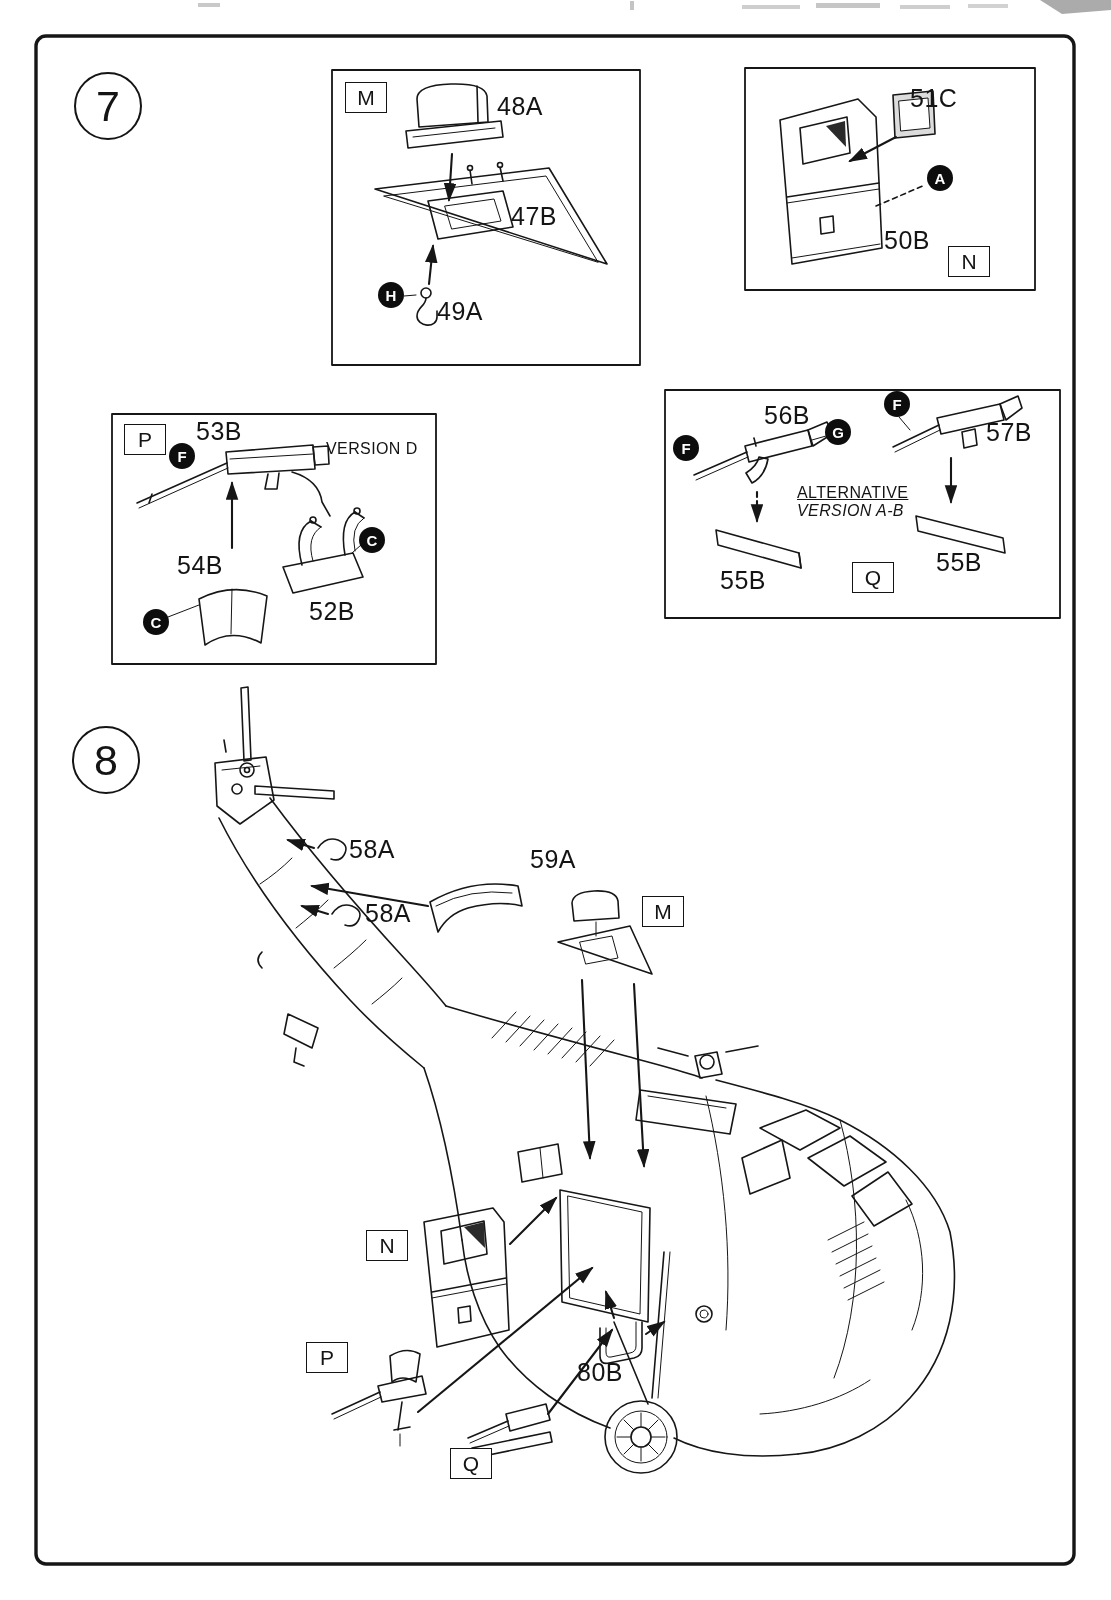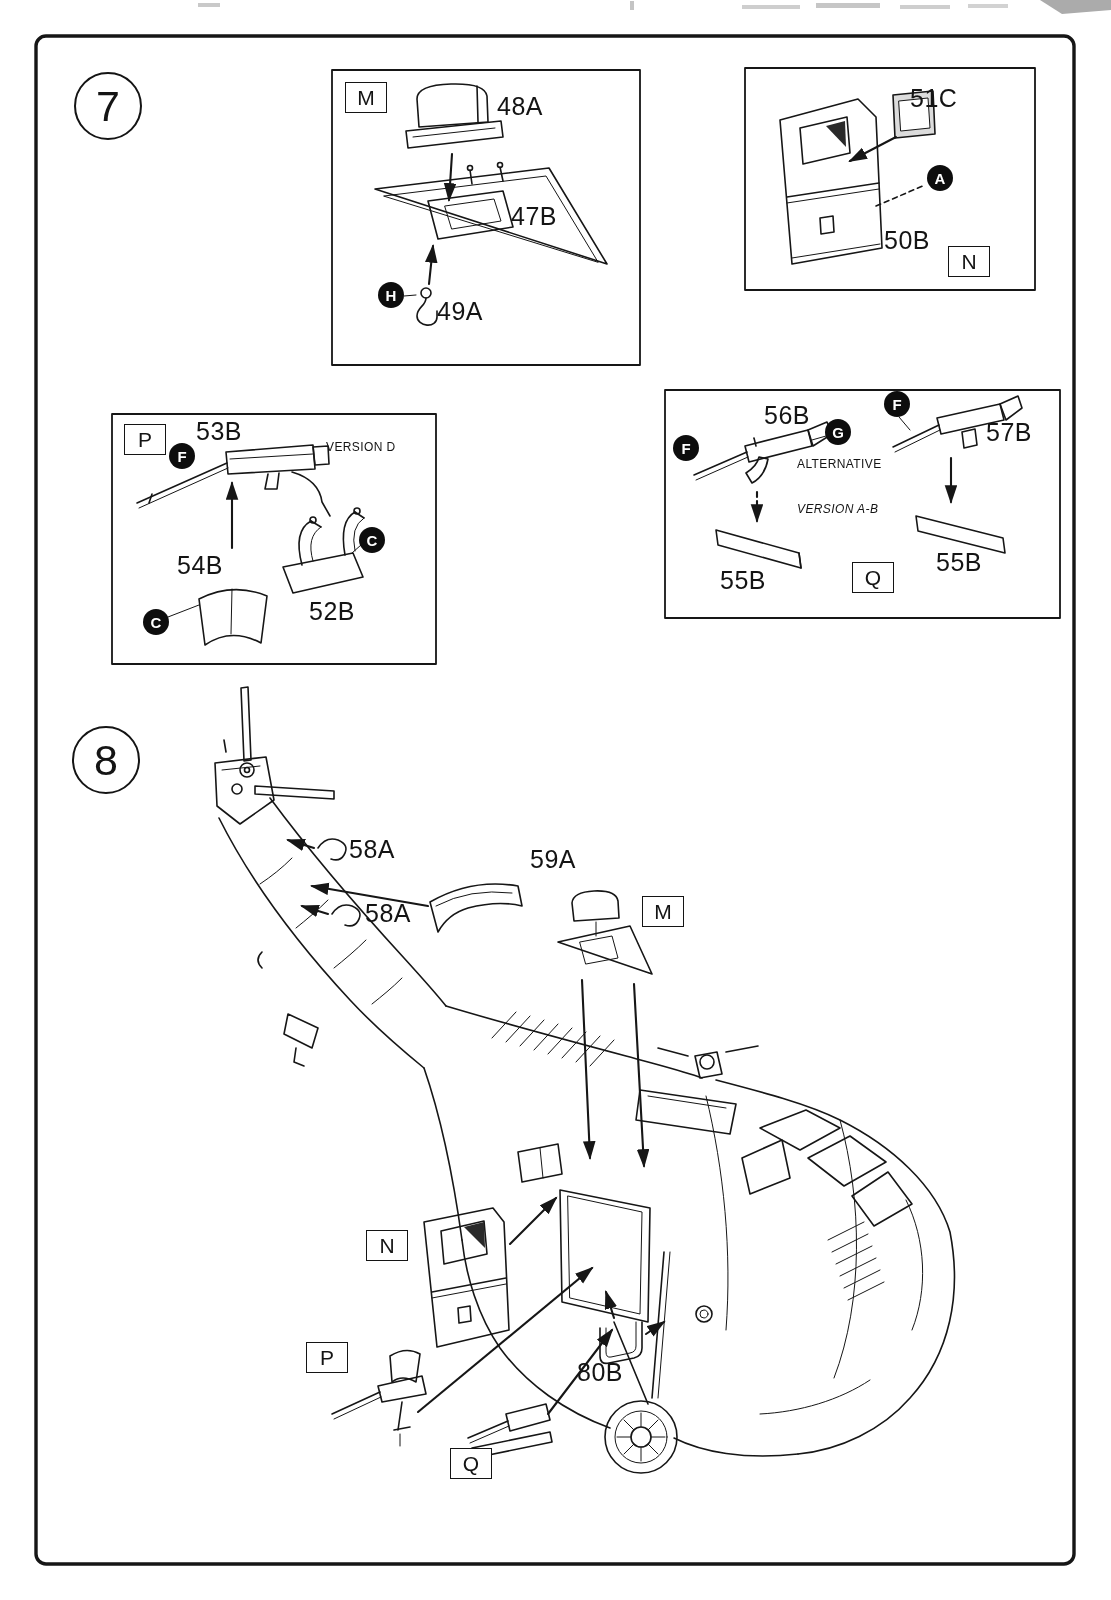--- a/index.html
+++ b/index.html
@@ -12,21 +12,21 @@
   #art * { fill:none; stroke:#161616; stroke-width:1.6; stroke-linecap:round; stroke-linejoin:round; }
   #art .thin  { stroke-width:1; }
   #art .arrow { stroke-width:2.1; }
   #art .dashed{ stroke-dasharray:5 4; }
   #art .boxline { stroke-width:1.8; }
   #art .frame { stroke-width:3.4; }
 
   .lbl {
     position:absolute; font-size:25px; letter-spacing:.5px; white-space:nowrap;
   }
-  .note { position:absolute; font-size:12px; letter-spacing:.4px; white-space:nowrap; }
+  .note { position:absolute; font-size:16px; letter-spacing:.4px; white-space:nowrap; }
   .letterbox {
     position:absolute; width:40px; height:29px; border:1.7px solid #141414;
     background:#fff; display:flex; align-items:center; justify-content:center;
     font-size:21px;
   }
   .badge {
     position:absolute; width:26px; height:26px; border-radius:50%;
     background:#0d0d0d; color:#fff; display:flex; align-items:center;
     justify-content:center; font-size:15px; font-weight:bold;
   }
@@ -296,21 +296,21 @@
   <div class="lbl" style="left:884px; top:226px;">50B</div>
   <div class="lbl" style="left:196px; top:417px;">53B</div>
   <div class="lbl" style="left:177px; top:543px;margin-top:8px;">54B</div>
   <div class="lbl" style="left:309px; top:597px;">52B</div>
   <div class="lbl" style="left:723px; top:401px;margin-left:41px;">56B</div>
   <div class="lbl" style="left:986px; top:418px;">57B</div>
   <div class="lbl" style="left:720px; top:566px;">55B</div>
   <div class="lbl" style="left:936px; top:548px;">55B</div>
 
   <div class="note" style="left:326px; top:440px;">VERSION D</div>
-  <div class="note" style="left:797px; top:457px;">ALTERNATIVE</div>
+  <div class="note" style="left:797px; top:484px;text-decoration:underline;">ALTERNATIVE</div>
   <div class="note" style="left:797px; top:502px;font-style:italic;">VERSION A-B</div>
 
   <div class="badge" style="left:378px; top:282px;">H</div>
   <div class="badge" style="left:927px; top:165px;">A</div>
   <div class="badge" style="left:169px; top:443px;">F</div>
   <div class="badge" style="left:143px; top:609px;">C</div>
   <div class="badge" style="left:359px; top:527px;">C</div>
   <div class="badge" style="left:673px; top:435px;">F</div>
   <div class="badge" style="left:825px; top:419px;">G</div>
   <div class="badge" style="left:884px; top:391px;">F</div>

